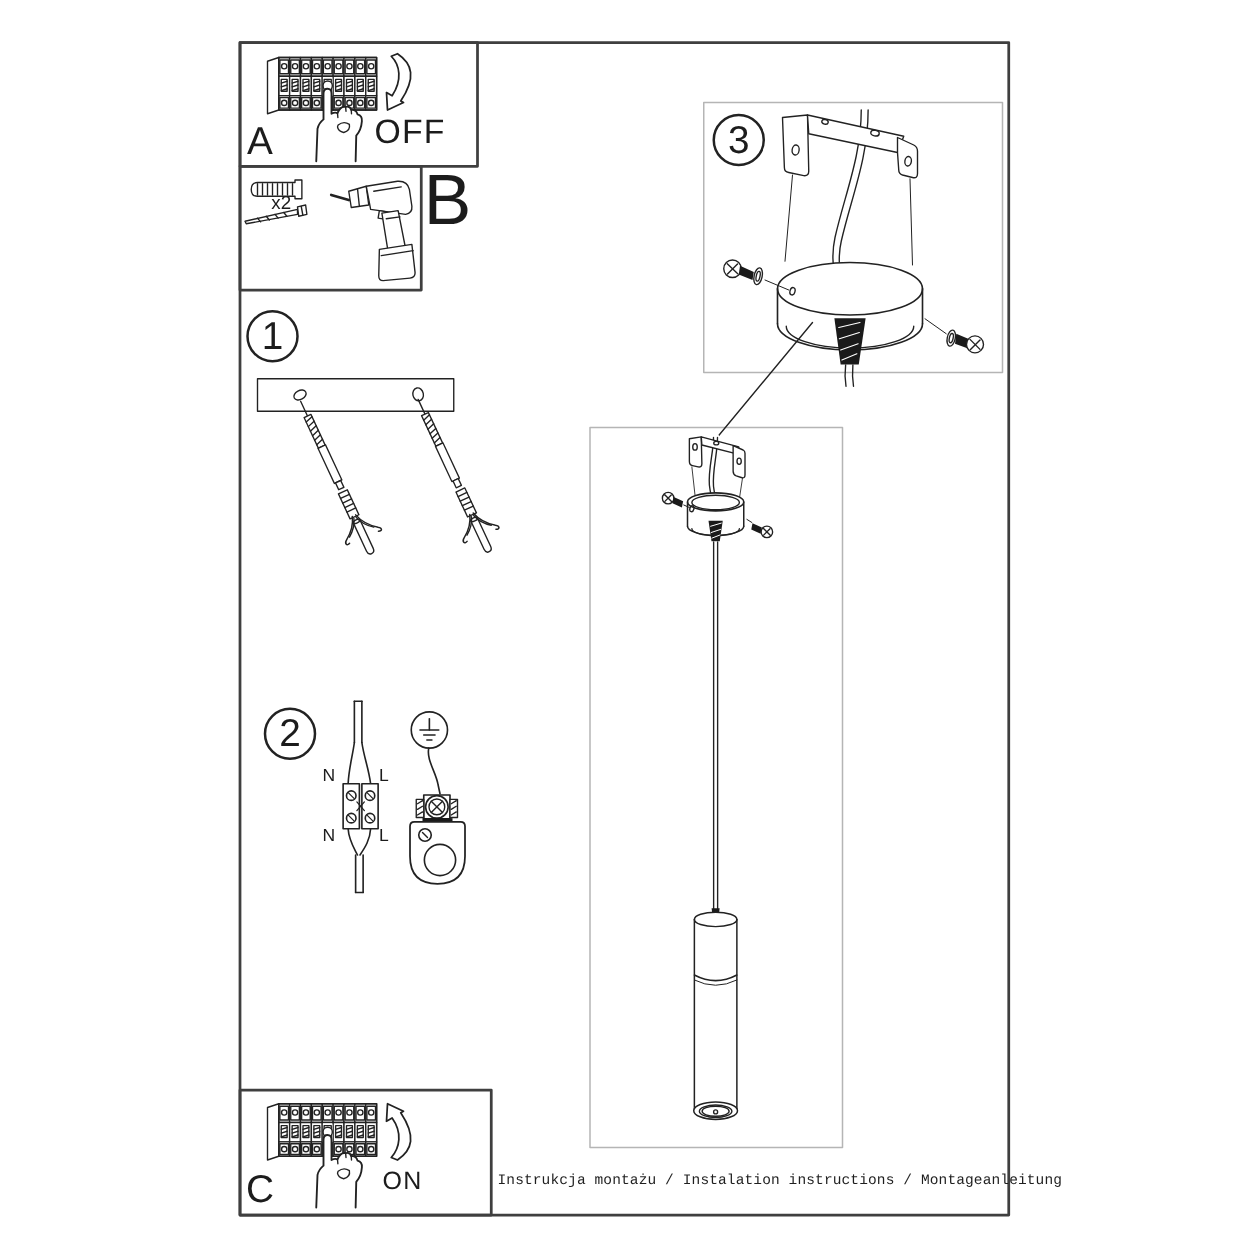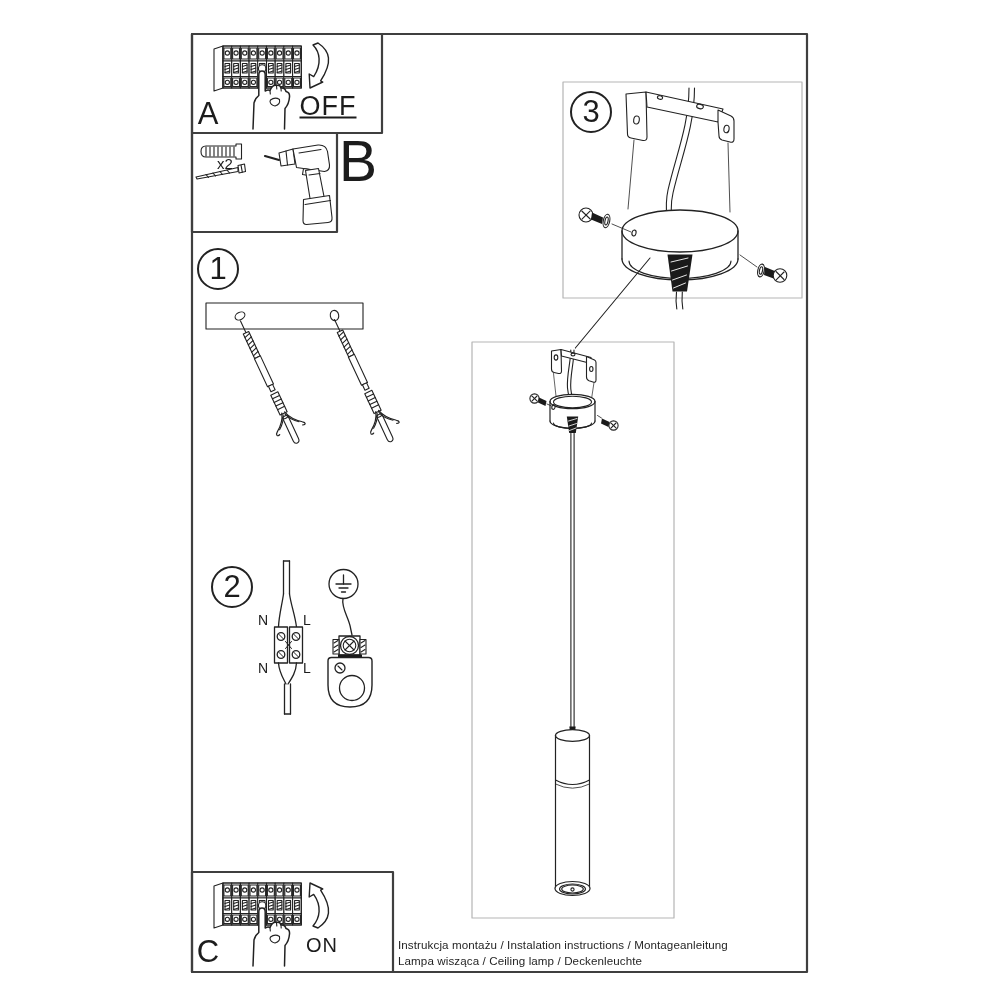--- a/index.html
+++ b/index.html
@@ -3,21 +3,21 @@
 <meta charset="utf-8">
 <style>
   html,body{margin:0;padding:0;}
   body{width:1000px;height:1000px;background:#ffffff;font-family:"Liberation Sans",sans-serif;position:relative;overflow:hidden;}
   .sheet{position:absolute;left:0;top:0;width:1000px;height:1000px;}
   svg.art{position:absolute;left:0;top:0;}
   .lbl{position:absolute;transform:translate(-50%,-50%);color:#1c1c1c;white-space:nowrap;line-height:1;}
   .num-circle{position:absolute;width:42px;height:42px;border:2.2px solid #222;border-radius:50%;
     display:flex;align-items:center;justify-content:center;font-size:31px;color:#1c1c1c;background:#fff;box-sizing:border-box;}
   .footer{position:absolute;left:398px;top:937px;font-size:11.6px;line-height:15.6px;color:#1f1f1f;letter-spacing:0.1px;}
-  .footer div{white-space:nowrap;}
+  .footer div{white-space:nowrap;font-family:Liberation Mono, monospace;}
 </style>
 </head>
 <body>
 
 <div class="sheet">
 
 <svg class="art" width="1000" height="1000" viewBox="0 0 1000 1000" stroke="#222" fill="none" stroke-width="1.1" stroke-linecap="round" stroke-linejoin="round">
 
   <defs>
 
@@ -331,21 +331,21 @@
   <g>
     <use href="#breaker" transform="translate(223,883)"></use>
   </g>
   <g>
     <use href="#hand" transform="translate(262,908)"></use>
   </g>
   <path fill="#fff" stroke-width="1.4" d="M 318 928 C 330 920 333 909 320.6 890.2 L 322.8 889 L 310 883 L 309.2 897 L 313.7 894.4 C 322 906 320 918 313 926 Z"></path>
 </svg>
 
 <span class="lbl" style="left:208px;top:113px;font-size:31px;">A</span>
-<span class="lbl" style="left:328px;top:106px;font-size:27px;letter-spacing:1px;text-decoration:underline;">OFF</span>
+<span class="lbl" style="left:328px;top:106px;font-size:27px;letter-spacing:1px;">OFF</span>
 
 <span class="lbl" style="left:358px;top:161px;font-size:57px;">B</span>
 <span class="lbl" style="left:225px;top:163px;font-size:15px;">x2</span>
 
 <div class="num-circle" style="left:197px;top:248px;">
   <span>1</span>
 </div>
 <div class="num-circle" style="left:211px;top:566px;">
   <span>2</span>
 </div>
@@ -356,16 +356,15 @@
 <span class="lbl" style="left:263px;top:620px;font-size:14px;">N</span>
 <span class="lbl" style="left:307px;top:620px;font-size:14px;">L</span>
 <span class="lbl" style="left:263px;top:668px;font-size:14px;">N</span>
 <span class="lbl" style="left:307px;top:668px;font-size:14px;">L</span>
 
 <span class="lbl" style="left:208px;top:951px;font-size:31px;">C</span>
 <span class="lbl" style="left:322px;top:945px;font-size:20px;letter-spacing:1px;">ON</span>
 
 <div class="footer">
   <div>Instrukcja montażu / Instalation instructions / Montageanleitung</div>
-  <div>Lampa wisząca / Ceiling lamp / Deckenleuchte</div>
 </div>
 
 </div>
 
 </body></html>

